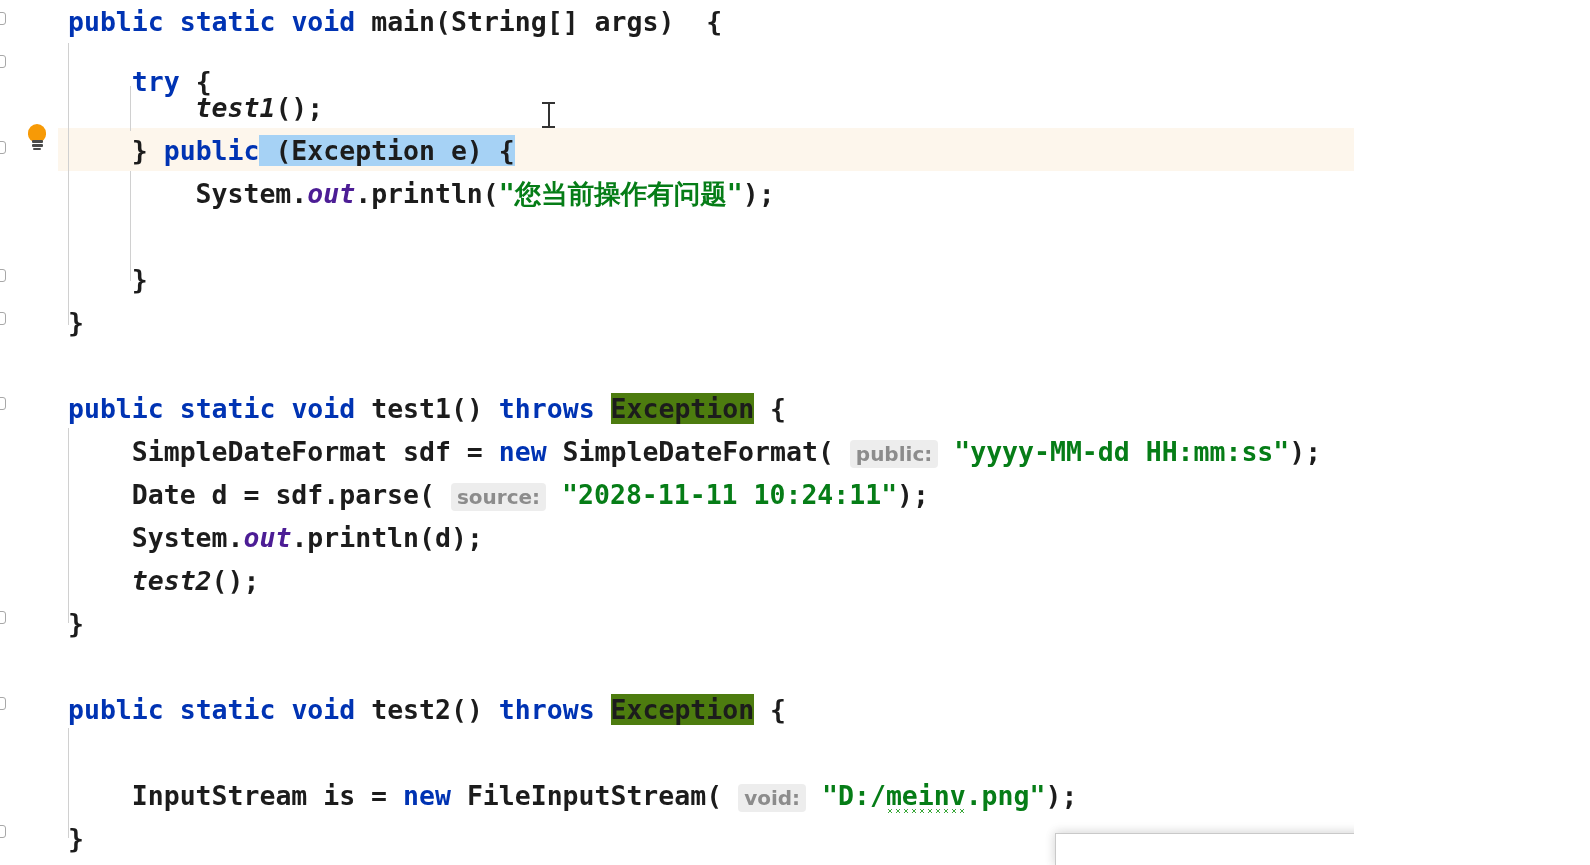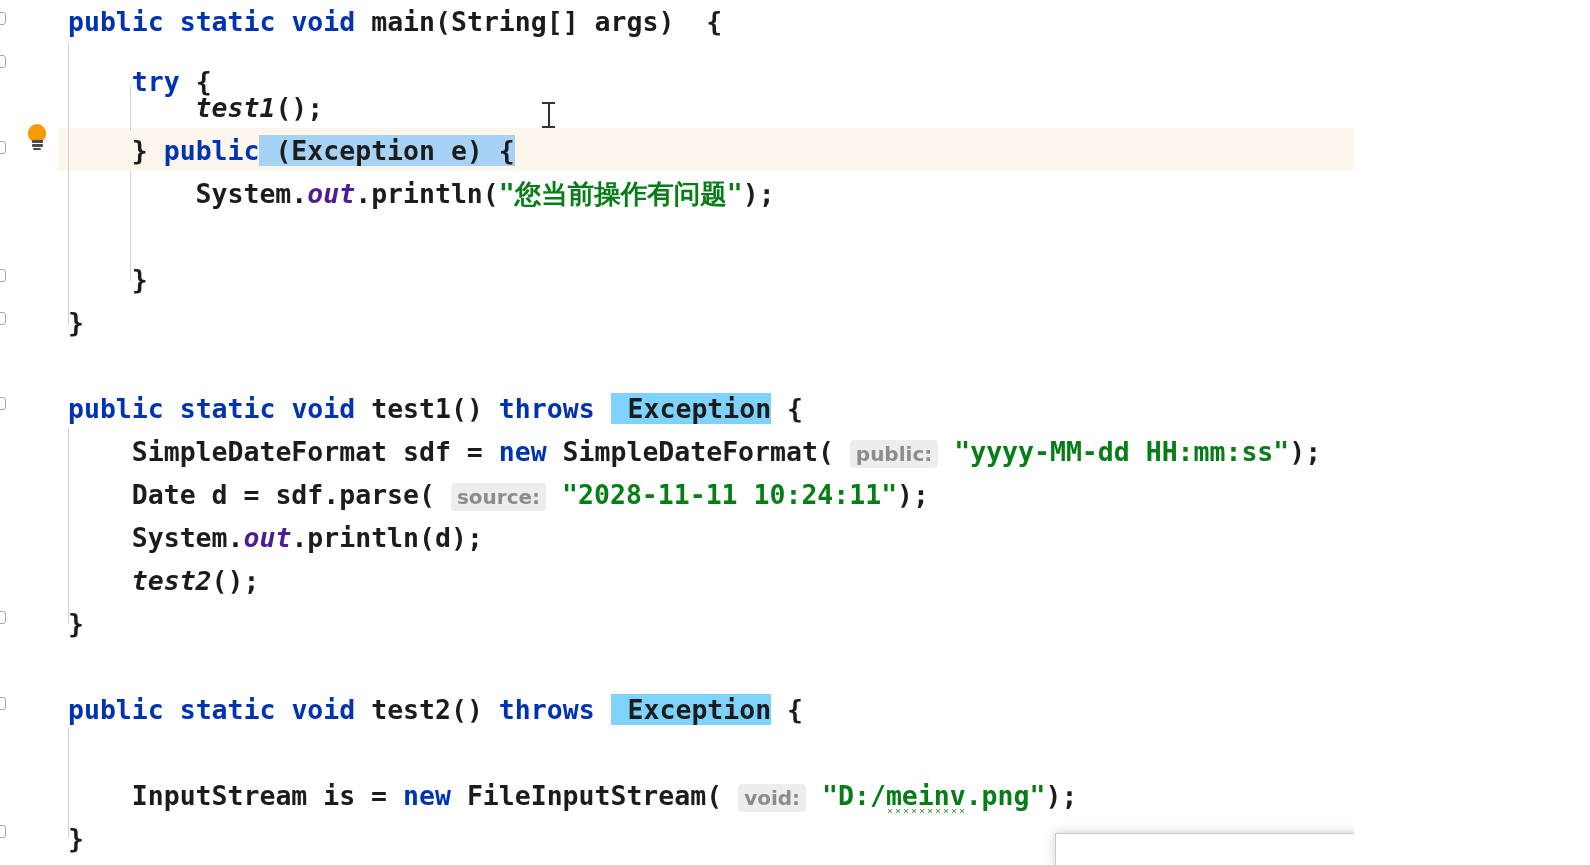--- a/index.html
+++ b/index.html
@@ -104,21 +104,21 @@
     font-family: "DejaVu Sans Mono", "Liberation Mono", monospace;
   }
 
   .kw      { color: #0033b3; }
   .str     { color: #067d17; }
   .fld     { color: #4c1d95; font-style: italic; }
   .stat    { font-style: italic; color: #1c1c1c; }
   .cmt     { color: #9a9a9a; font-style: italic;
              font-family: "DejaVu Sans", "Liberation Sans", sans-serif; }
   .sel     { background: #a6d2f5; }
-  .usage   { background: #7dd3fc; padding-left: 17px; }
+  .usage   { background: #4d7c0f; }
   .dotted  { border-bottom: 1.4px dotted #9a9a9a; }
   .hint {
     background: #ededed;
     color: #8c8c8c;
     font-size: 20px;
     border-radius: 4px;
     padding: 2px 6px;
     font-family: "DejaVu Sans", "Liberation Sans", sans-serif;
   }
   .typo {

